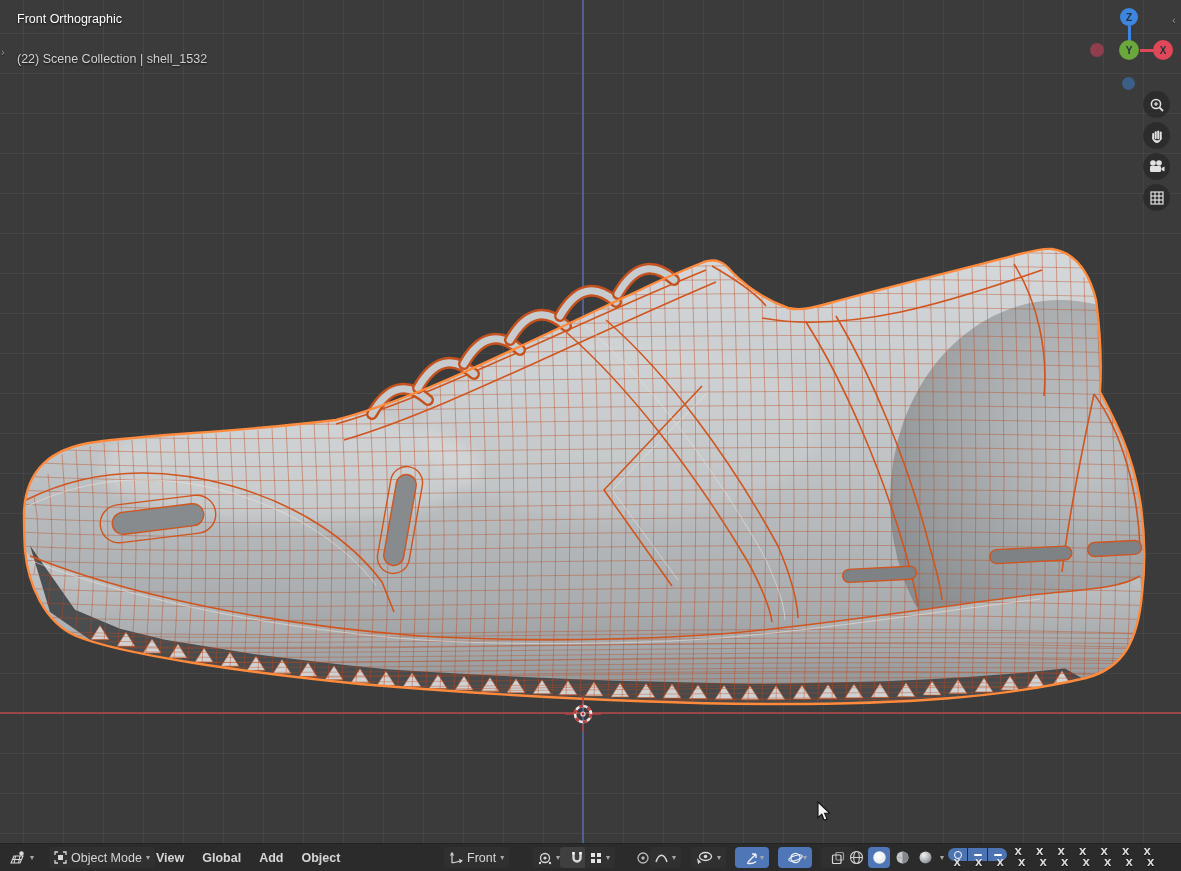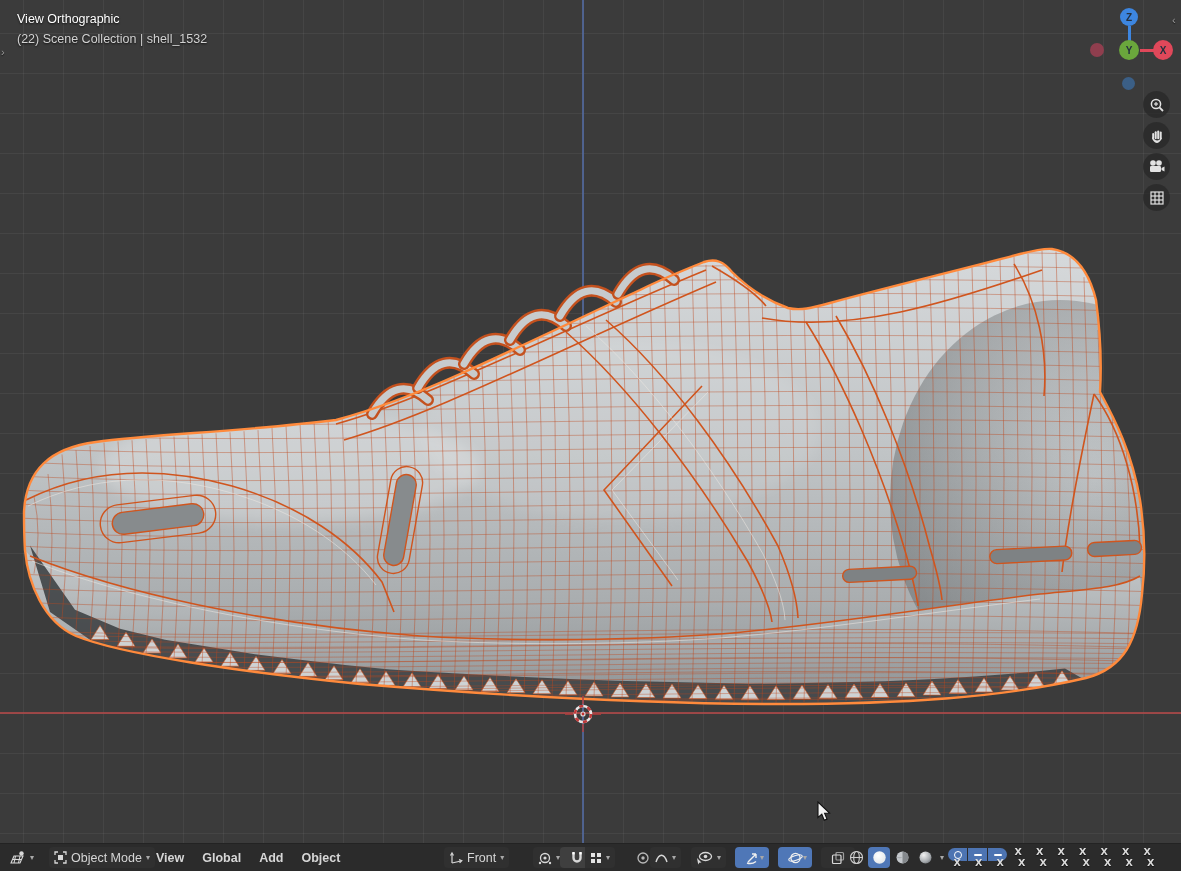--- a/index.html
+++ b/index.html
@@ -15,21 +15,21 @@
   .grid{position:absolute;inset:0;bottom:27px;
     background-image:
       linear-gradient(var(--gridline) 1px, transparent 1px),
       linear-gradient(90deg, var(--gridline) 1px, transparent 1px);
     background-size:40px 40px;background-position:23px 33px;}
   .axis-z{position:absolute;left:582px;top:0;width:2px;height:844px;background:rgba(82,104,156,0.85);}
   .axis-x{position:absolute;left:0;top:712px;width:1181px;height:2px;background:rgba(166,72,72,0.9);}
   
   .vp-text{position:absolute;left:17px;top:9px;color:#fff;font-size:12.5px;line-height:20px;
     text-shadow:0 1px 2px rgba(0,0,0,.75);}
-  .vp-text .l2{color:#d2d2d2;}
+  .vp-text .l2{color:#d2d2d2;margin-top:20px;}
   .edge-arrow{position:absolute;color:#9a9a9a;font-size:11px;text-shadow:0 1px 1px rgba(0,0,0,.6);}
   
   .gizmo{position:absolute;left:1088px;top:2px;width:90px;height:95px;}
   .gz-ball{position:absolute;border-radius:50%;display:flex;align-items:center;justify-content:center;
     font-size:10px;font-weight:bold;color:#24303e;}
   .gz-line{position:absolute;}
   .navcol{position:absolute;left:1143px;top:91px;width:30px;}
   .navbtn{width:27px;height:27px;border-radius:50%;background:rgba(40,40,40,.75);margin:0 0 4px 0;
     display:flex;align-items:center;justify-content:center;}
   
@@ -350,21 +350,21 @@
       <line x1="4" y1="22" x2="12" y2="22"></line>
         <line x1="32" y1="22" x2="40" y2="22"></line>
     </g>
     <circle cx="22" cy="22" r="8" fill="none" stroke="#e8e8e8" stroke-width="2.6"></circle>
     <circle cx="22" cy="22" r="8" fill="none" stroke="#c03a3a" stroke-width="2.6" stroke-dasharray="4.2 4.2"></circle>
     <circle cx="22" cy="22" r="2.6" fill="#d8d8d8"></circle>
     <circle cx="22" cy="22" r="1.4" fill="#c03030"></circle>
   </svg>
 
   <div class="vp-text">
-    <div>View Orthographic</div>
+    <div>Front Orthographic</div>
     <div class="l2">(22) Scene Collection | shell_1532</div>
   </div>
   <div class="edge-arrow" style="left:1px;top:46px;">›</div>
   <div class="edge-arrow" style="left:1172px;top:14px;">‹</div>
 
   <div class="gizmo">
     <div class="gz-line" style="left:40px;top:24px;width:3px;height:18px;background:#3d86e0;"></div>
     <div class="gz-line" style="left:52px;top:46.5px;width:22px;height:3px;background:#e0485a;"></div>
     <div class="gz-ball" style="left:32px;top:6px;width:18px;height:18px;background:#3d86e0;">
         <span>Z</span>

